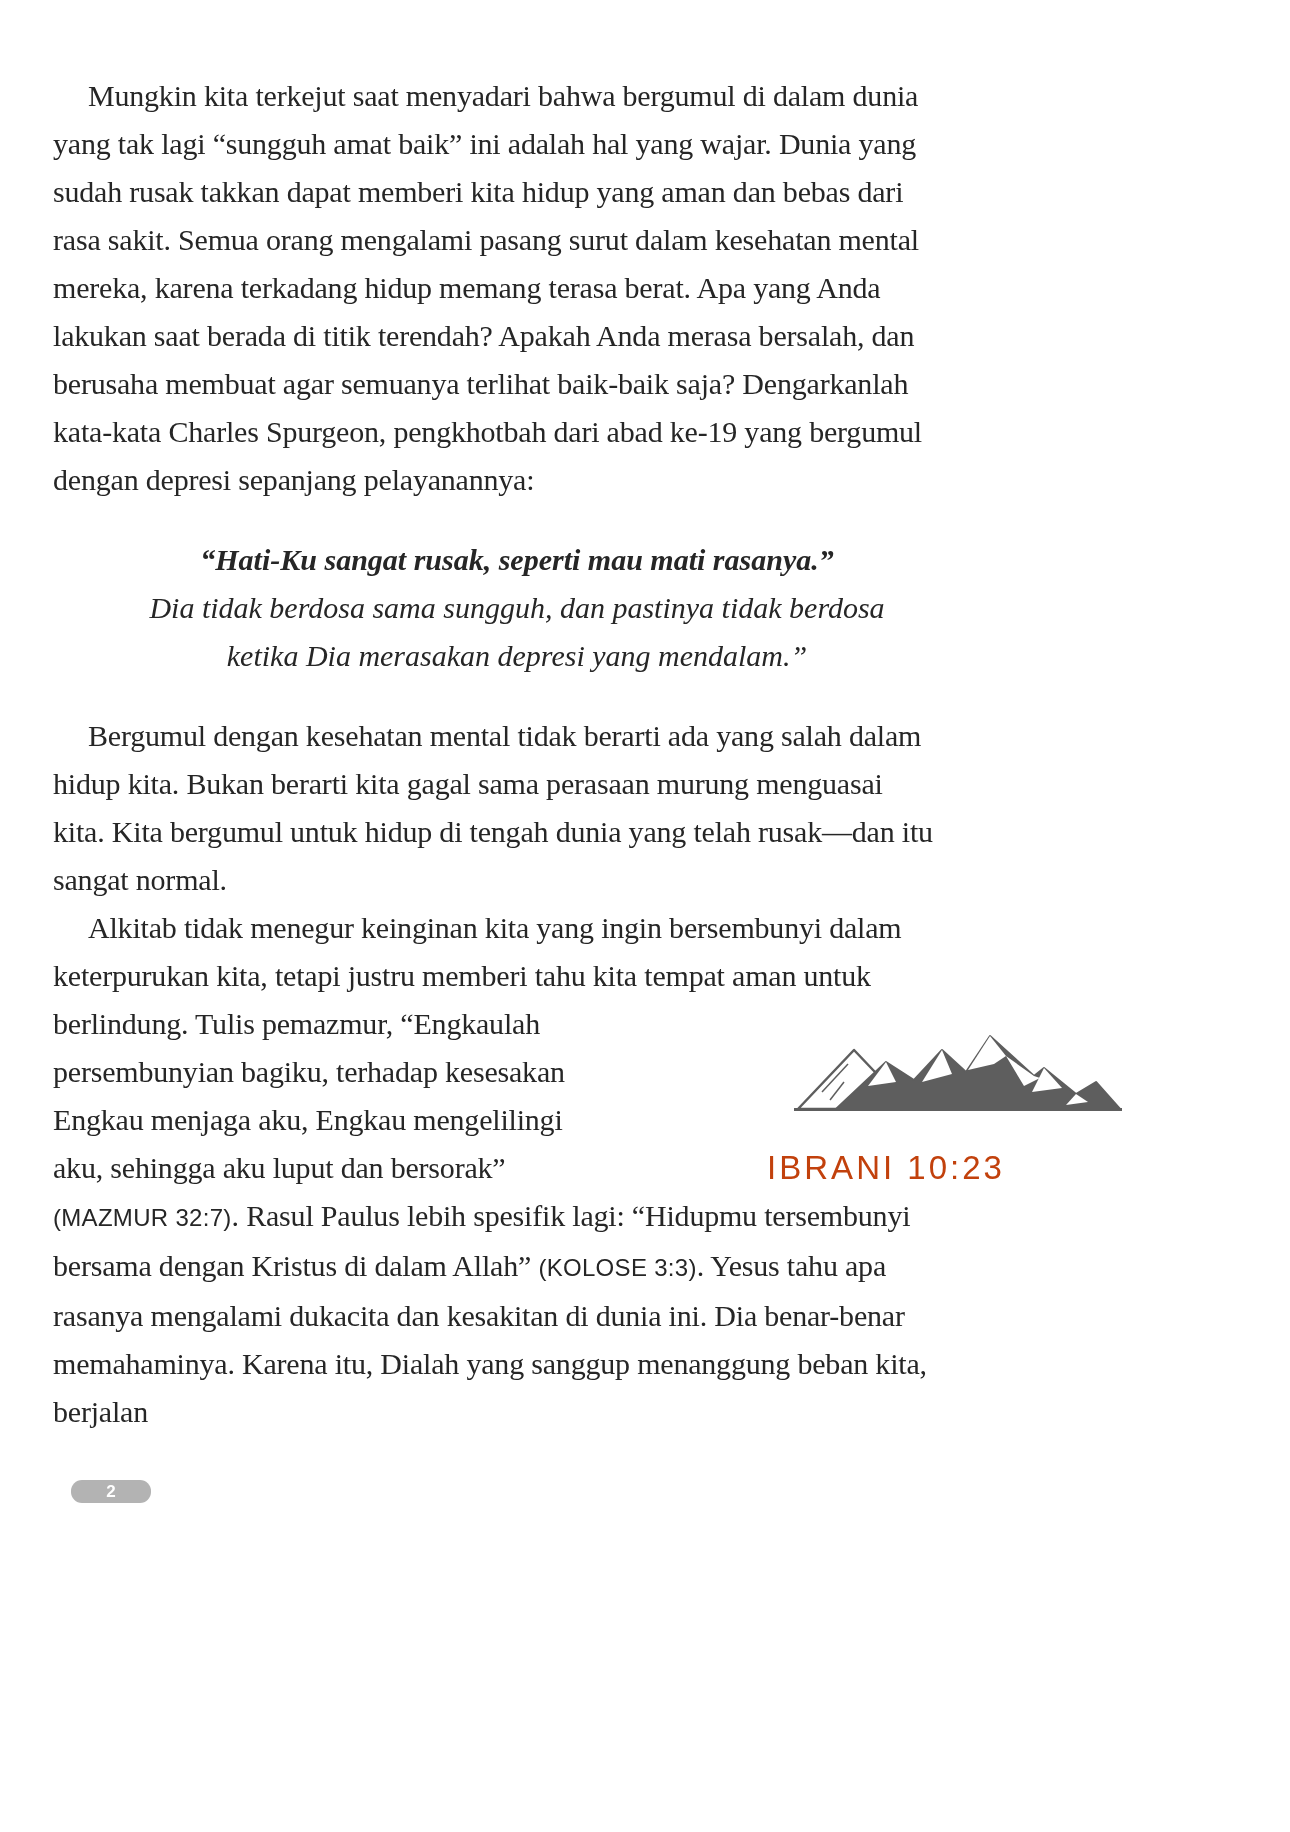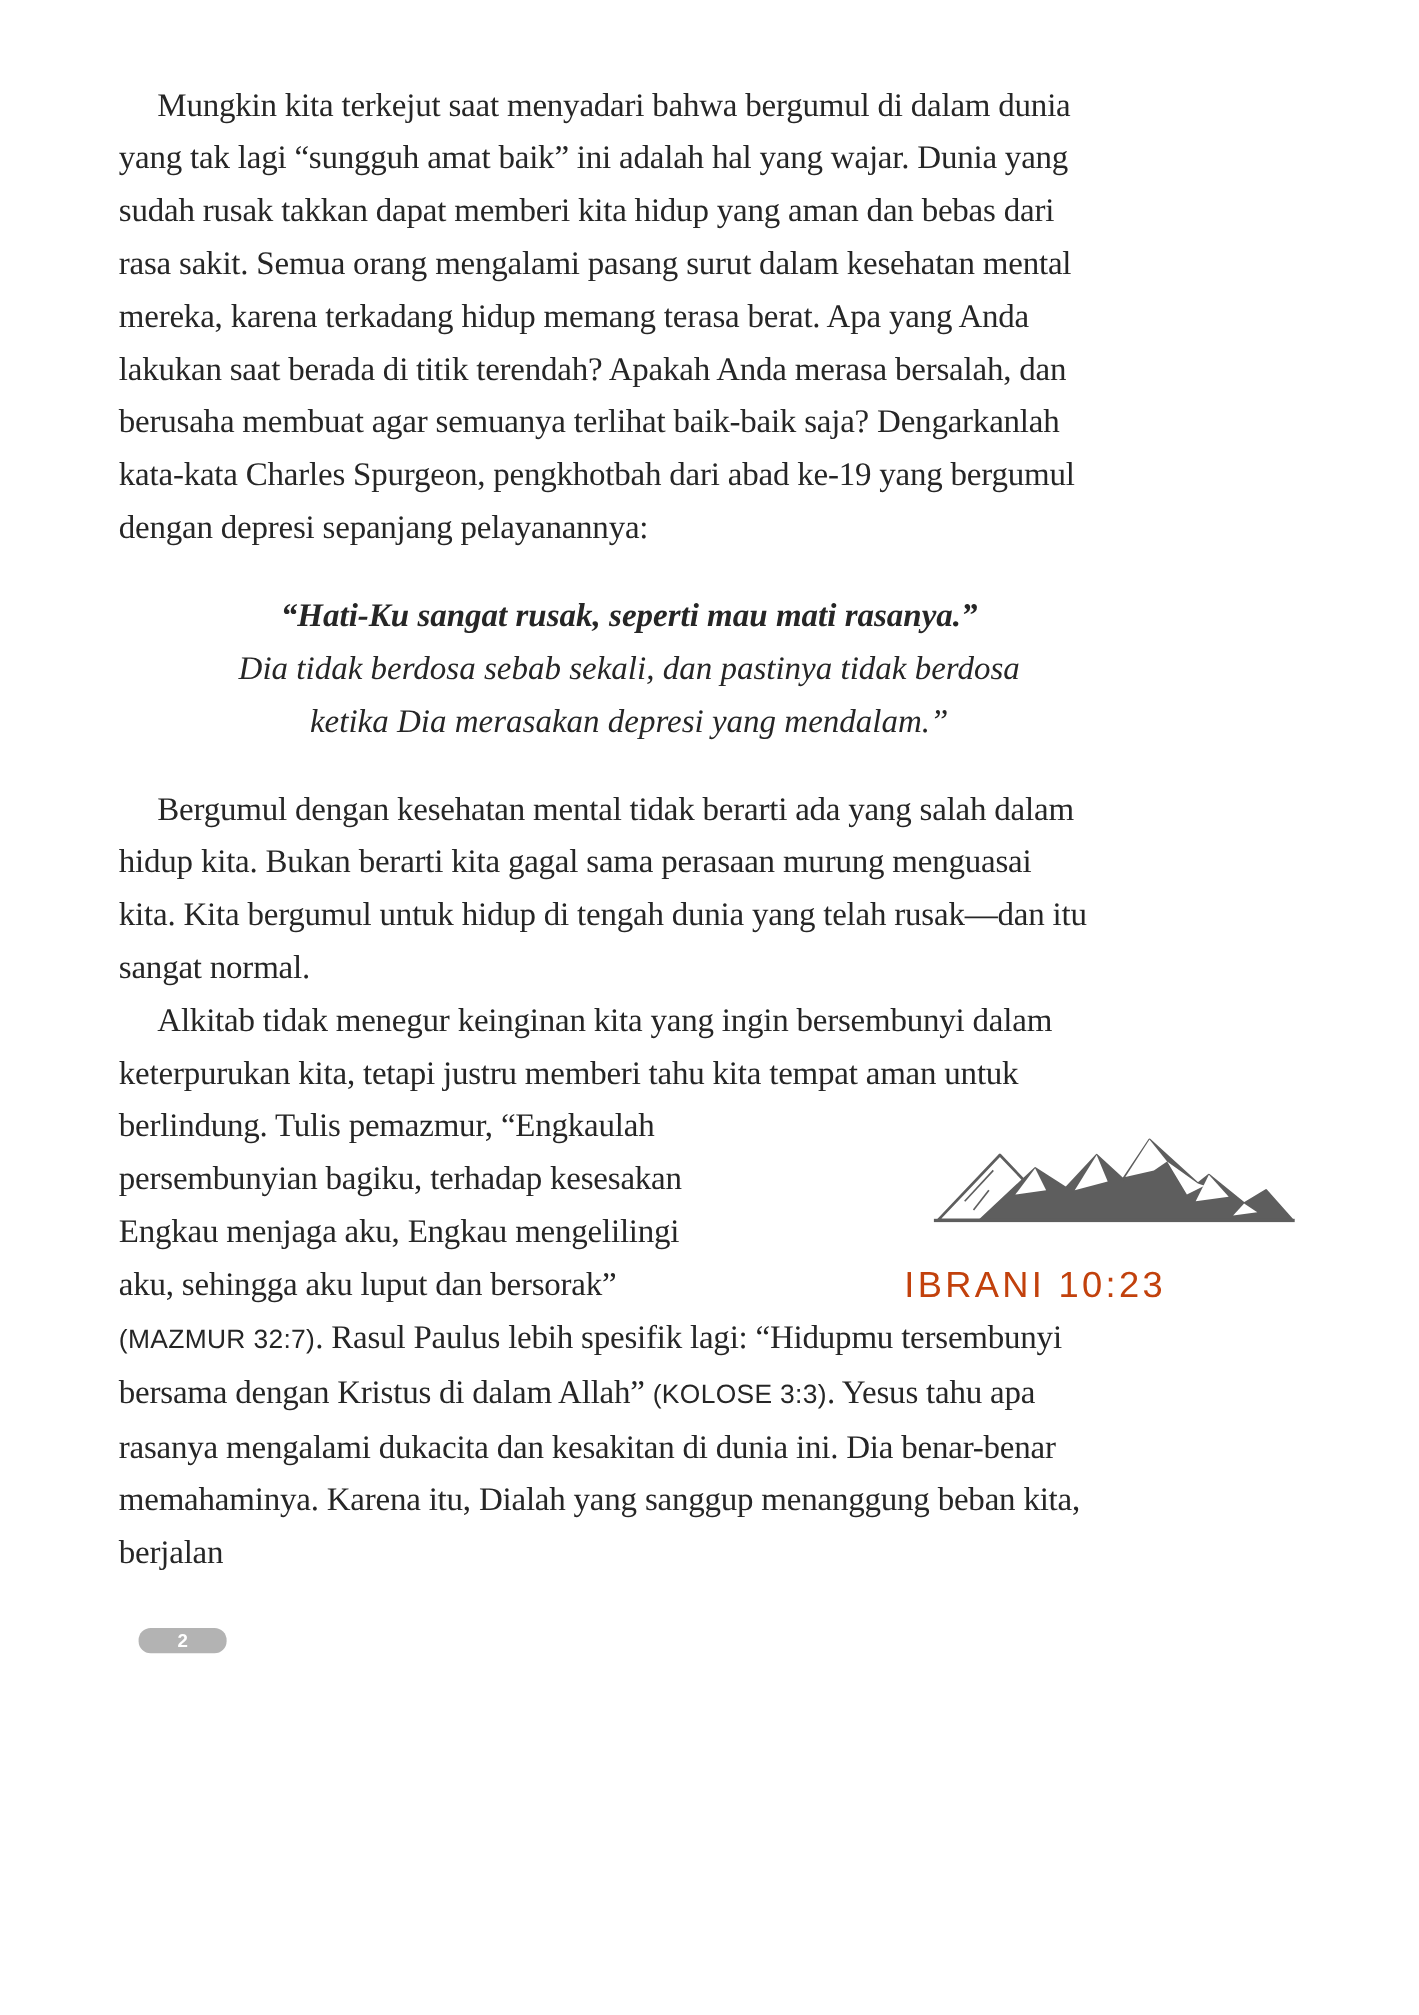--- a/index.html
+++ b/index.html
@@ -2,21 +2,21 @@
 <html><head>
 <meta charset="utf-8">
 <style>
   html, body { margin: 0; padding: 0; background: #ffffff; }
   body { width: 1290px; height: 1832px; overflow: hidden; }
 
   .page {
     box-sizing: border-box;
     width: 1290px;
     height: 1832px;
-    padding: 72px 113px 0 108px;
+    padding: 72px 113px 0 53px;
     background: #ffffff;
     font-family: "Liberation Serif", serif;
     color: #262626;
   }
 
   .content { width: 886px; }
 
   .body-para {
     font-size: 30px;
     line-height: 48px;
@@ -92,21 +92,21 @@
 </head>
 <body>
 
 <div class="page">
   <div class="content">
 
     <div class="body-para">Mungkin kita terkejut saat menyadari bahwa bergumul di dalam dunia yang tak lagi “sungguh amat baik” ini adalah hal yang wajar. Dunia yang sudah rusak takkan dapat memberi kita hidup yang aman dan bebas dari rasa sakit. Semua orang mengalami pasang surut dalam kesehatan mental mereka, karena terkadang hidup memang terasa berat. Apa yang Anda lakukan saat berada di titik terendah? Apakah Anda merasa bersalah, dan berusaha membuat agar semuanya terlihat baik-baik saja? Dengarkanlah kata-kata Charles Spurgeon, pengkhotbah dari abad ke-19 yang bergumul dengan depresi sepanjang pelayanannya:</div>
 
     <div class="blockquote">
       <div class="bq-line bold">“Hati-Ku sangat rusak, seperti mau mati rasanya.”</div>
-      <div class="bq-line">Dia tidak berdosa sebab sekali, dan pastinya tidak berdosa</div>
+      <div class="bq-line">Dia tidak berdosa sama sungguh, dan pastinya tidak berdosa</div>
       <div class="bq-line">ketika Dia merasakan depresi yang mendalam.”</div>
     </div>
 
     <div class="body-para">Bergumul dengan kesehatan mental tidak berarti ada yang salah dalam hidup kita. Bukan berarti kita gagal sama perasaan murung menguasai kita. Kita bergumul untuk hidup di tengah dunia yang telah rusak—dan itu sangat normal.</div>
 
     <div class="body-para">
       <span>Alkitab tidak menegur keinginan kita yang ingin bersembunyi dalam keterpurukan kita, tetapi justru memberi tahu kita tempat </span><aside class="pullquote">
         <svg class="mountains" width="336" height="84" viewBox="0 0 336 84" aria-hidden="true">
           <g fill="#5e5e5e">
             <rect x="4" y="78" width="328" height="3"></rect>

